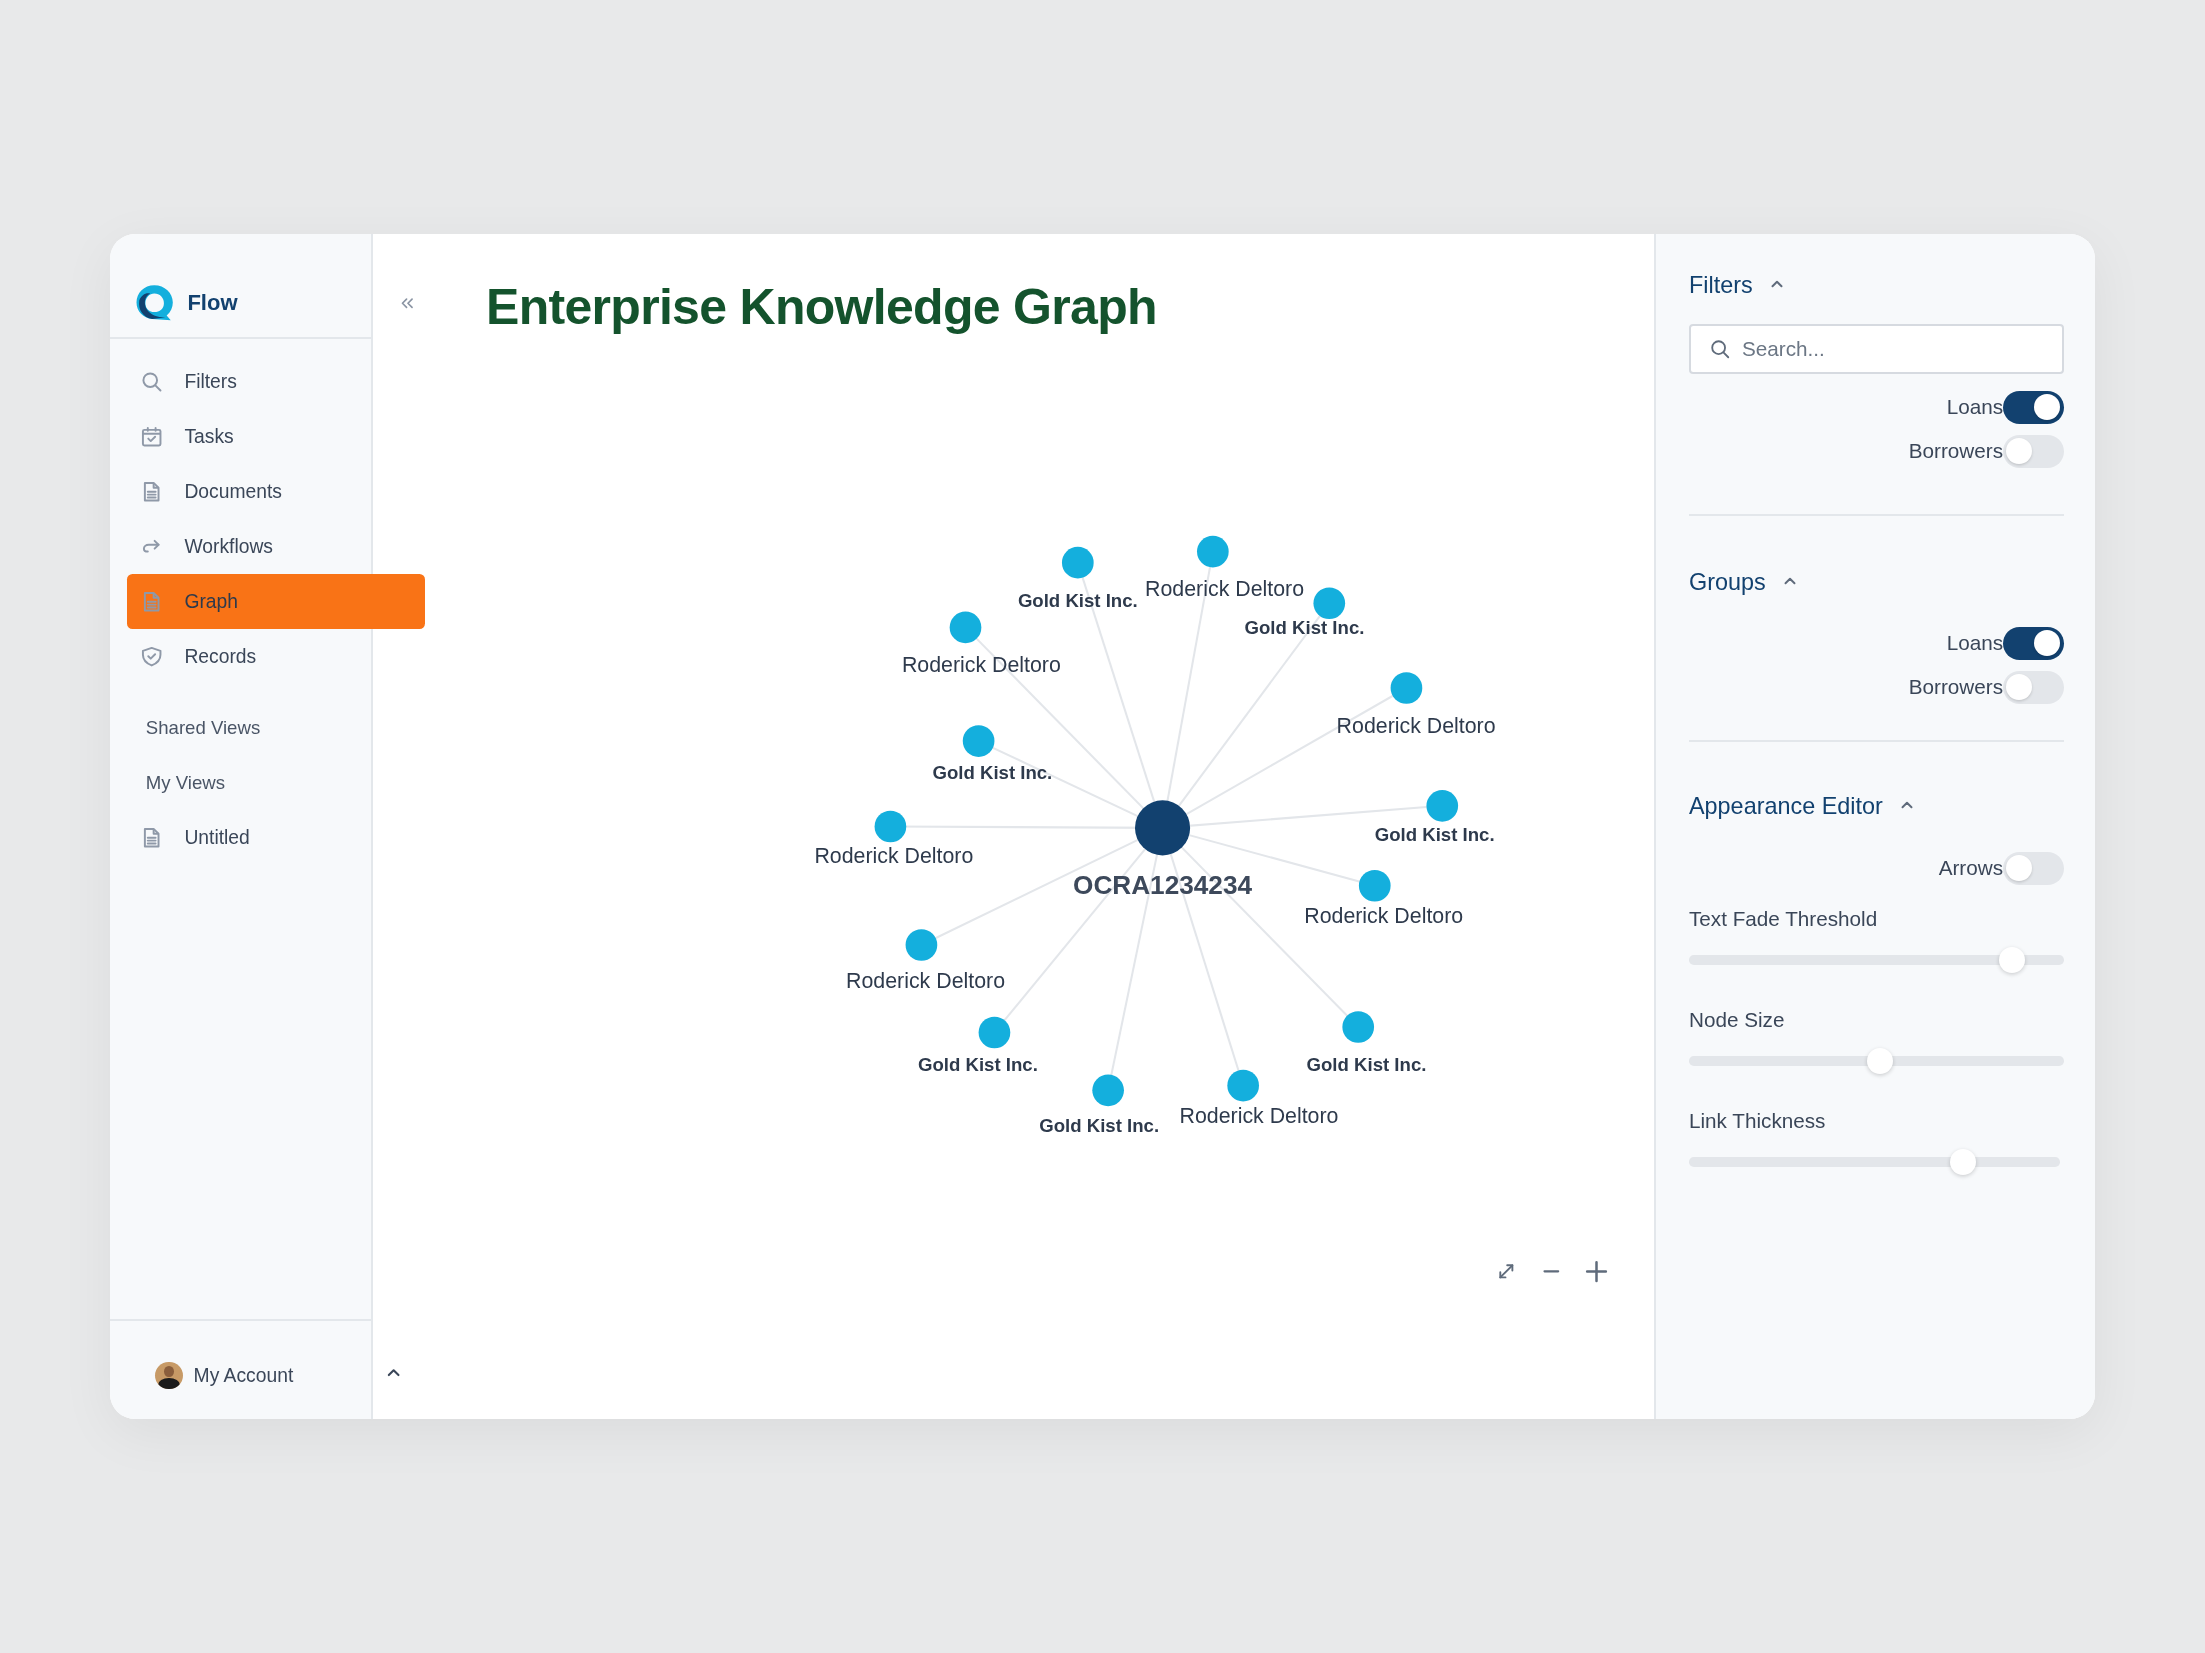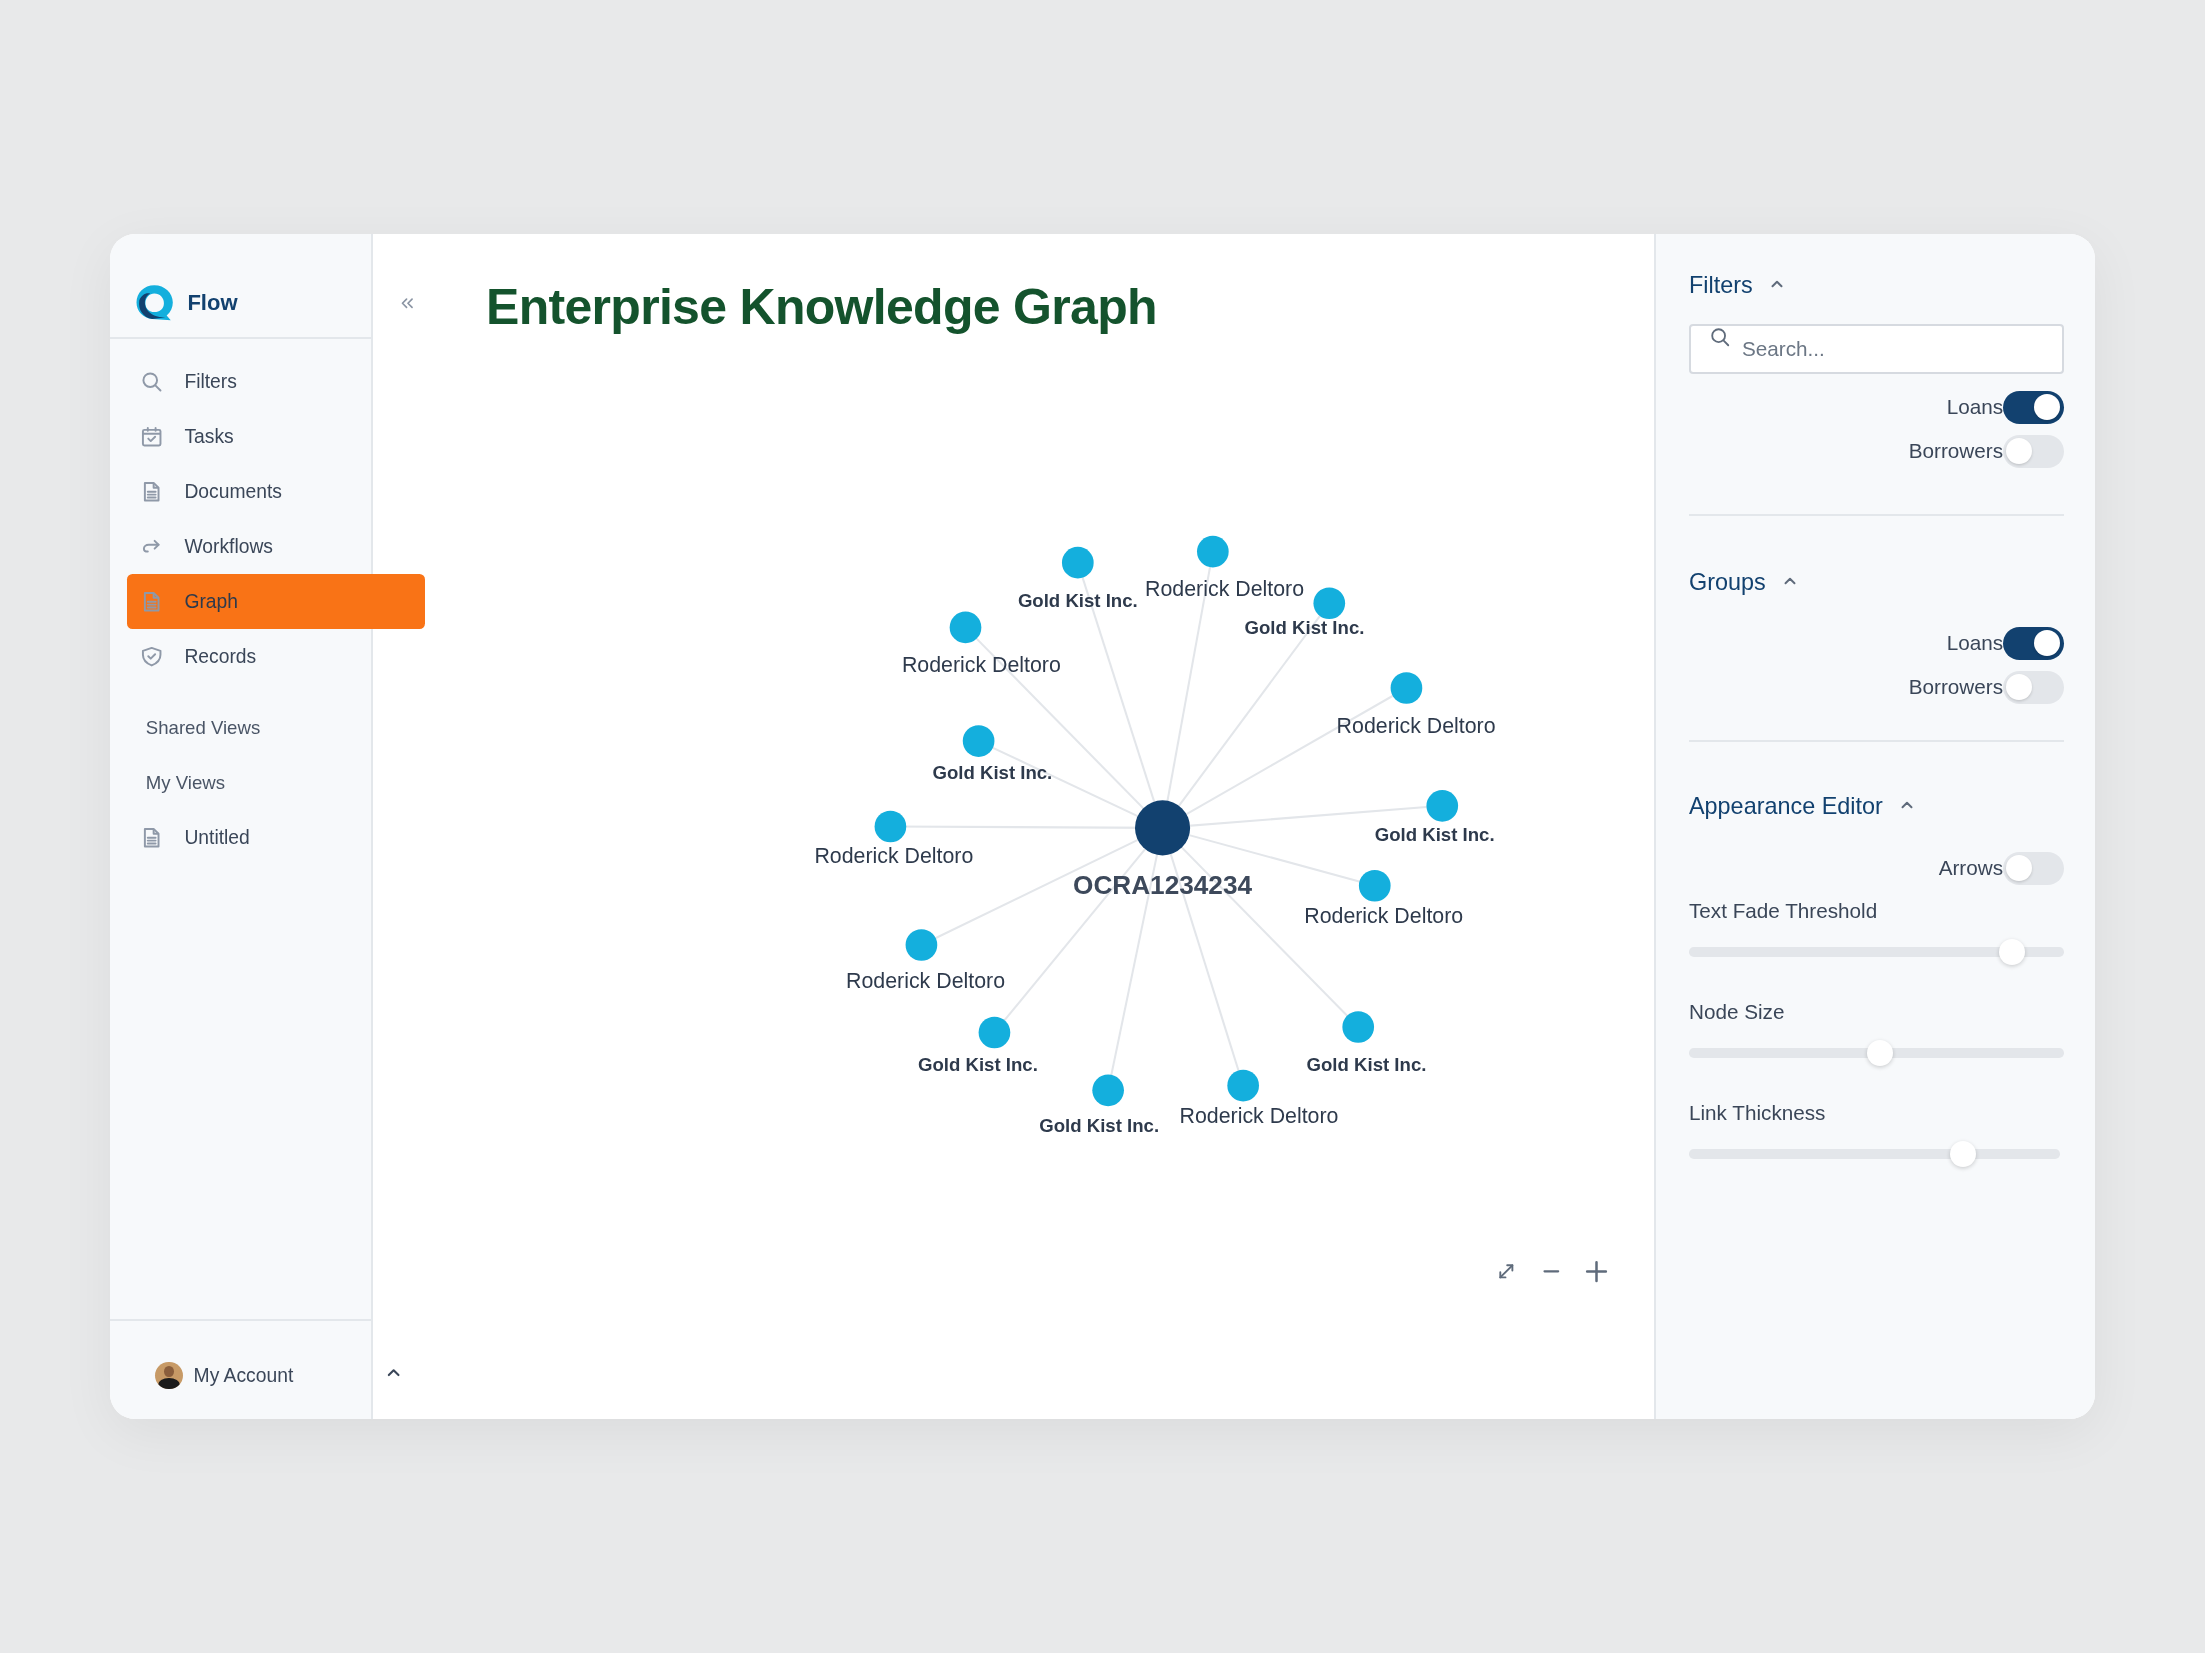--- a/index.html
+++ b/index.html
@@ -25,21 +25,21 @@
   .account-chev { position: absolute; right: 0; top: 8.3px; }
   .main { position: absolute; left: 331px; top: 0; width: 1213px; height: 100%; background: #fff; }
   .title { position: absolute; left: 45px; top: 44px; font-size: 50px; font-weight: bold; color: #14532d; letter-spacing: -0.7px; }
   .graph { position: absolute; left: 0; top: 0; width: 1213px; height: 1185px; }
   .zoom-controls { position: absolute; left: 1048px; top: 1020px; display: flex; align-items: center; }
   .zc { width: 34px; height: 34px; display: flex; align-items: center; justify-content: center; margin-right: 11px; }
   .panel { position: absolute; left: 1544px; top: 0; width: 441px; height: 100%; background: #f7f9fb; border-left: 2.1px solid #e3e7eb; }
   .p-section { position: absolute; left: 33px; width: 375px; }
   .p-head { display: flex; align-items: center; font-size: 23.4px; color: #12416f; height: 34px; }
   .p-head .chev { margin-left: 15px; }
-  .search { margin-top: 22px; height: 50px; background: #fff; border: 2.1px solid #d6dae0; border-radius: 4.1px; display: flex; padding-left: 18px; }
+  .search { margin-top: 22px; height: 50px; background: #fff; border: 2.1px solid #d6dae0; border-radius: 4.1px; display: flex; align-items: center; padding-left: 18px; }
   .search input { border: none; outline: none; background: transparent; font-size: 20.7px; color: #3a4658; margin-left: 11px; width: 303px; font-family: "Liberation Sans", sans-serif; }
   .search input::placeholder { color: #6b7684; }
   .row { display: flex; align-items: center; justify-content: flex-end; height: 44px; font-size: 20.7px; color: #3a4658; }
   .toggle { width: 61px; height: 33px; border-radius: 16.5px; background: #e3e6ea; position: relative; }
   .toggle .knob { position: absolute; top: 3.4px; left: 3.4px; width: 26px; height: 26px; border-radius: 50%; background: #fff; box-shadow: 0 1.4px 2.8px rgba(0,0,0,0.15); }
   .toggle.on { background: #12416f; }
   .toggle.on .knob { left: 31px; }
   .p-divider { position: absolute; left: 33px; width: 375px; height: 2.1px; background: #e3e7eb; }
   .slider-label { font-size: 20.7px; color: #3a4658; height: 30px; margin-top: 35px; }
   .slider { position: relative; height: 27.6px; margin-top: 8.3px; }
@@ -294,21 +294,21 @@
             </svg>
         </span>
       </div>
       <div style="height:23.4px"></div>
       <div class="row">
         <span>Arrows</span>
         <div class="toggle">
             <div class="knob"></div>
           </div>
       </div>
-      <div class="slider-label" style="margin-top:9px;">Text Fade Threshold</div>
+      <div class="slider-label" style="margin-top:17px;">Text Fade Threshold</div>
       <div class="slider">
         <div class="track"></div>
           <div class="thumb" style="left: 86%;"></div>
       </div>
       <div class="slider-label">Node Size</div>
       <div class="slider">
         <div class="track"></div>
           <div class="thumb" style="left: 51%;"></div>
       </div>
       <div class="slider-label">Link Thickness</div>

